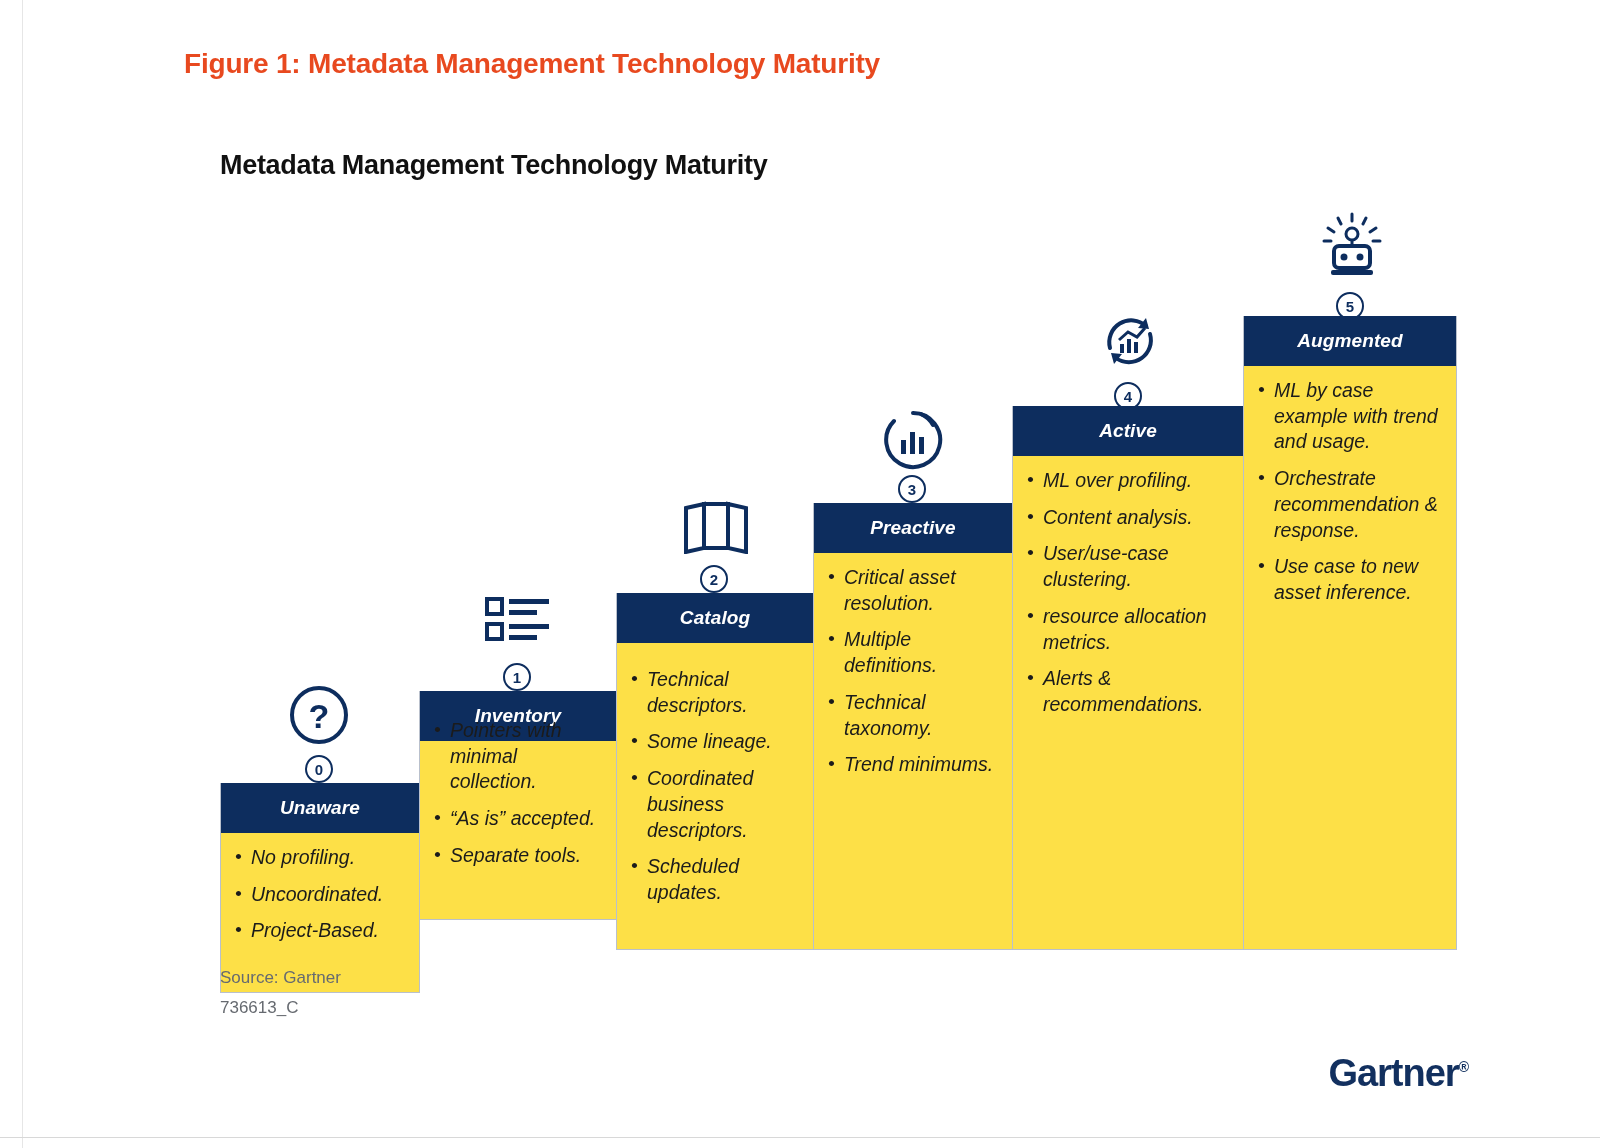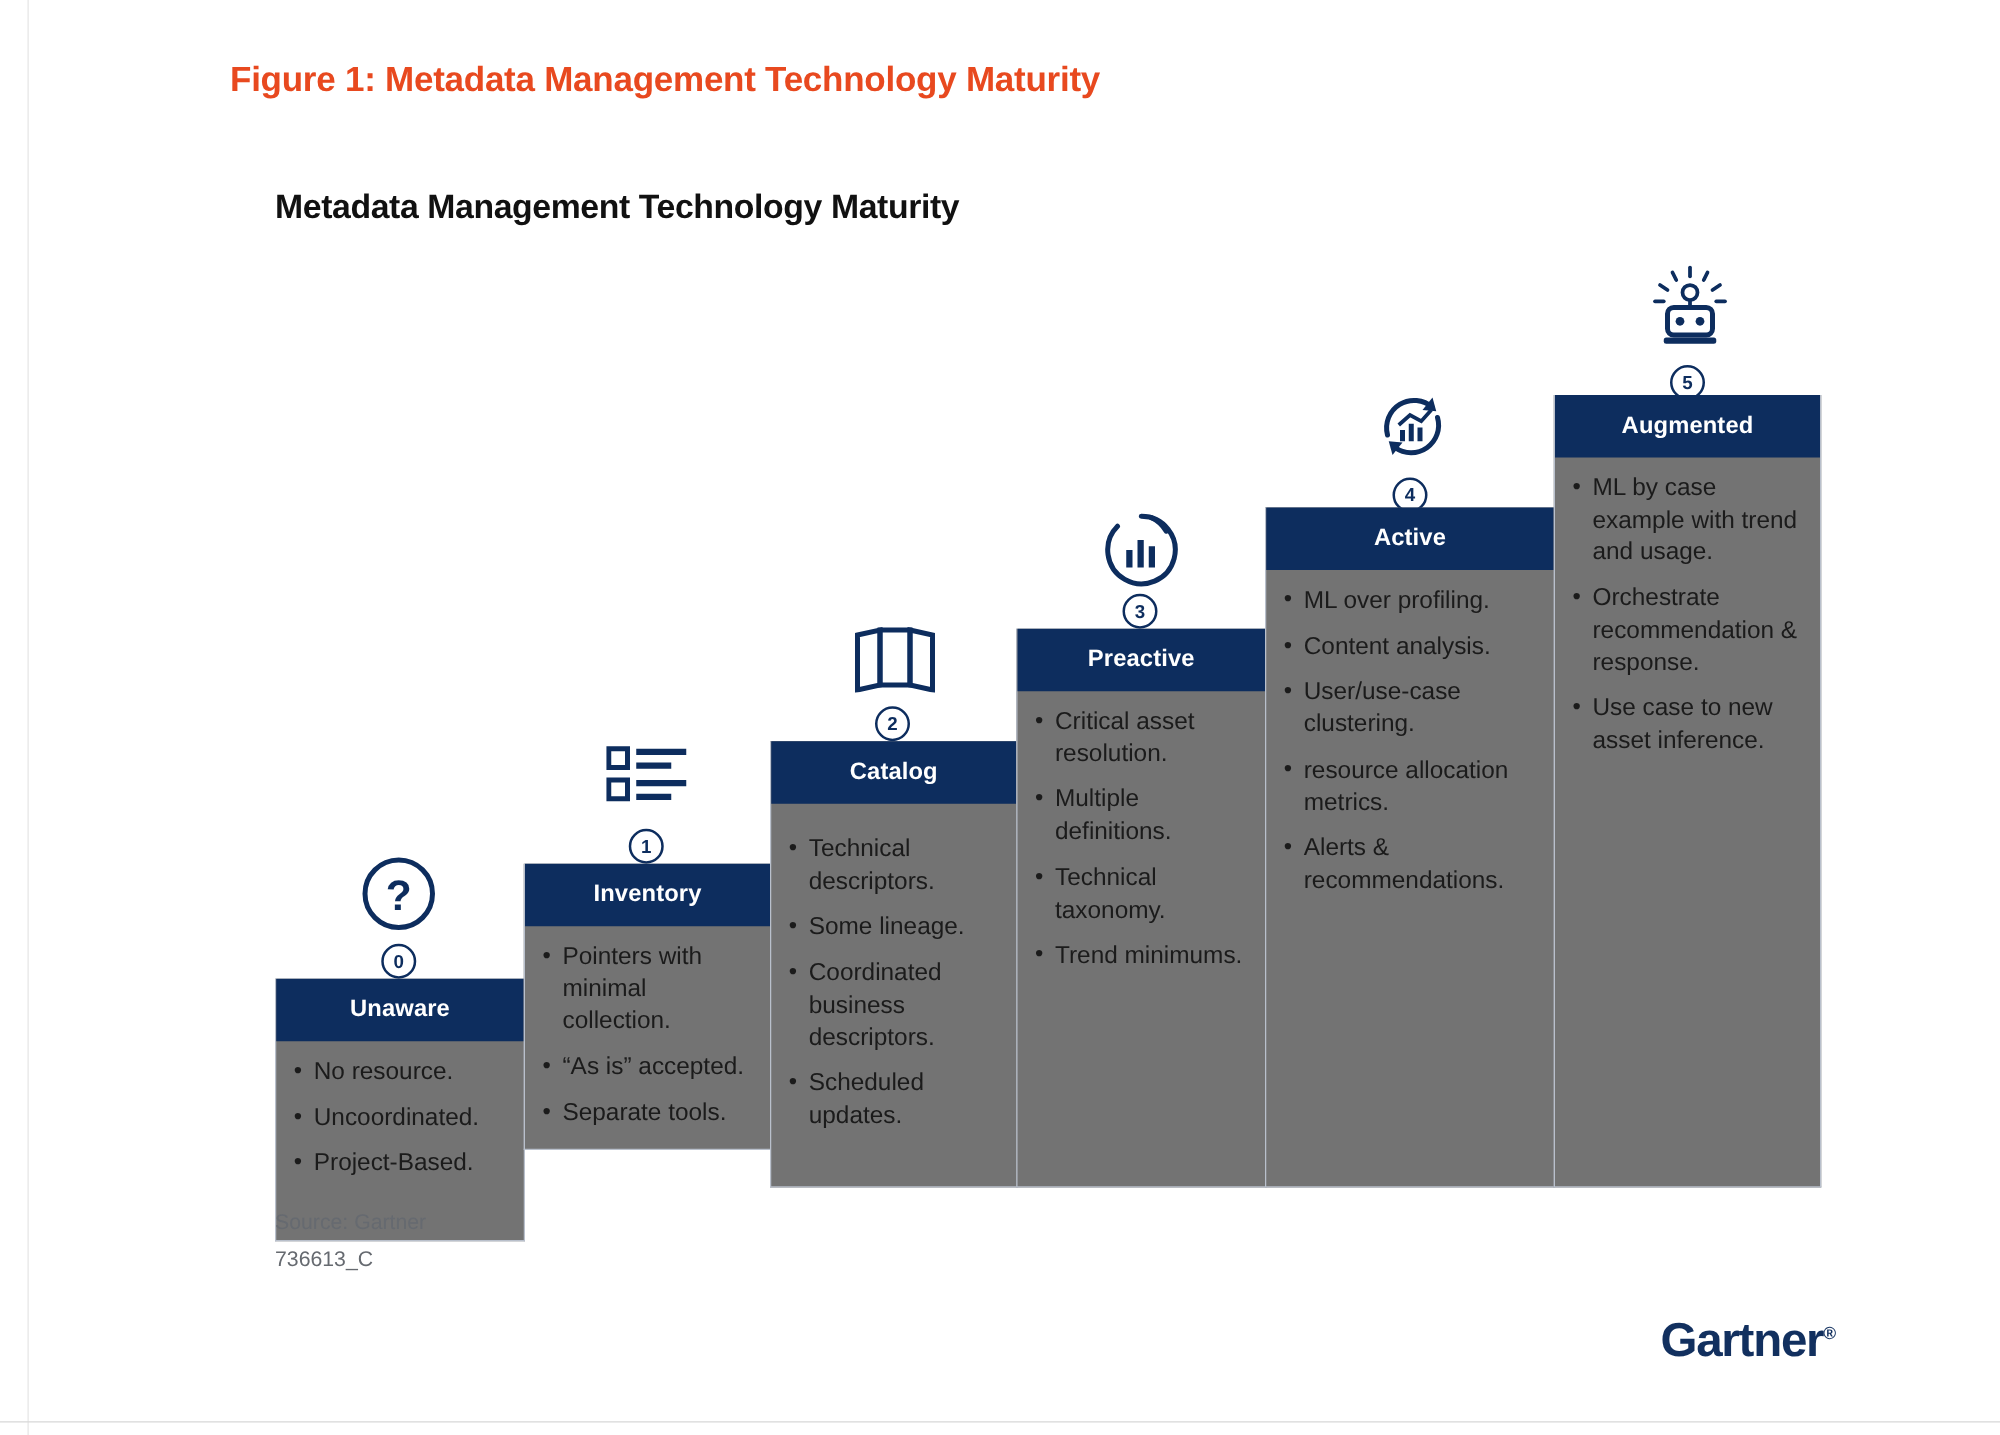--- a/index.html
+++ b/index.html
@@ -45,24 +45,25 @@
 
   .stage {
     position: absolute;
     box-sizing: border-box;
   }
 
   .stage-body {
     position: absolute;
     left: 0;
     box-sizing: border-box;
-    background: #737373;
+    background: #fde047;
     border-left: 1px solid #b9c0cc;
     border-right: 1px solid #b9c0cc;
     border-bottom: 1px solid #b9c0cc;
+    font-style: italic;
   }
 
   .stage-header {
     position: absolute;
     left: 0;
     top: 0;
     width: 100%;
     background: #0d2d5e;
     color: #ffffff;
     text-align: center;
@@ -178,42 +179,42 @@
     <div class="stage-icon" style="left:68px; top:14px; width:62px; height:62px;">
       <svg width="62" height="62" viewBox="0 0 62 62">
         <circle cx="31" cy="31" r="27" fill="none" stroke="#0d2d5e" stroke-width="4"></circle>
         <text x="31" y="44" text-anchor="middle" font-family="Liberation Sans, sans-serif" font-size="34" font-weight="bold" fill="#0d2d5e">?</text>
       </svg>
     </div>
     <div class="stage-num" style="left:85px; top:85px;">0</div>
     <div class="stage-body" style="top:113px; width:200px; height:210px;">
       <div class="stage-header" style="height:50px;">Unaware</div>
       <ul class="bullets" style="margin-top:62px; margin-left:12px; margin-right:8px;">
-        <li>No resource.</li>
+        <li>No profiling.</li>
         <li>Uncoordinated.</li>
         <li>Project-Based.</li>
       </ul>
     </div>
   </div>
 
   <div class="stage" style="left:419px; top:580px; width:198px; height:370px;">
     <div class="stage-icon" style="left:66px; top:14px; width:68px; height:52px;">
       <svg width="68" height="52" viewBox="0 0 68 52">
         <rect x="2" y="5" width="15" height="15" fill="none" stroke="#0d2d5e" stroke-width="4"></rect>
         <rect x="2" y="30" width="15" height="15" fill="none" stroke="#0d2d5e" stroke-width="4"></rect>
         <rect x="24" y="5" width="40" height="5" fill="#0d2d5e"></rect>
         <rect x="24" y="16" width="28" height="5" fill="#0d2d5e"></rect>
         <rect x="24" y="30" width="40" height="5" fill="#0d2d5e"></rect>
         <rect x="24" y="41" width="28" height="5" fill="#0d2d5e"></rect>
       </svg>
     </div>
     <div class="stage-num" style="left:84px; top:83px;">1</div>
     <div class="stage-body" style="top:111px; width:198px; height:229px;">
       <div class="stage-header" style="height:50px;">Inventory</div>
-      <ul class="bullets" style="margin-top:62px; margin-left:12px; margin-right:8px;">
+      <ul class="bullets" style="margin-top:27px; margin-left:12px; margin-right:8px;">
         <li>Pointers with minimal collection.</li>
         <li>“As is” accepted.</li>
         <li>Separate tools.</li>
       </ul>
     </div>
   </div>
 
   <div class="stage" style="left:616px; top:492px; width:198px; height:458px;">
     <div class="stage-icon" style="left:66px; top:8px; width:68px; height:54px;">
       <svg width="68" height="54" viewBox="0 0 68 54">

